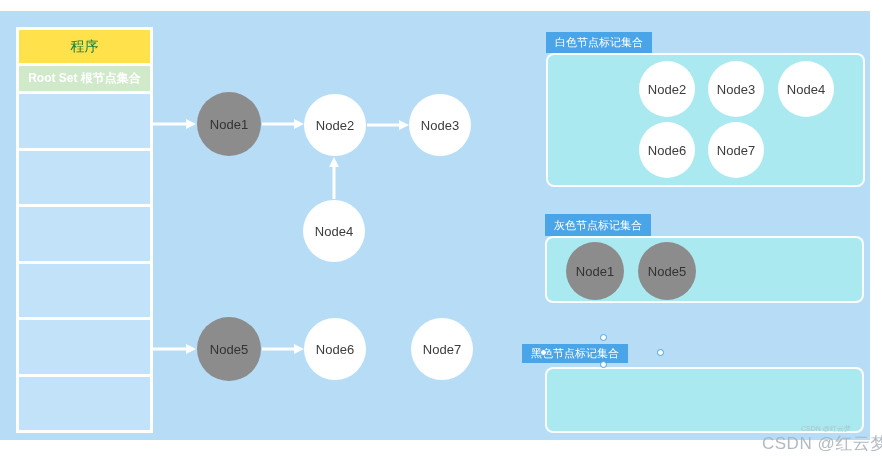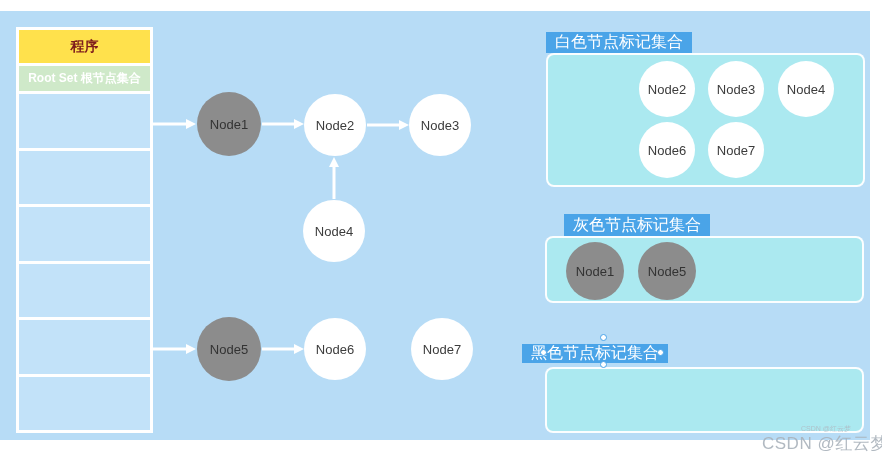--- a/index.html
+++ b/index.html
@@ -14,21 +14,21 @@
   }
   
   .prog-table {
     position:absolute; left:16px; top:27px; width:137px; height:406px;
     background:#ffffff; box-sizing:border-box; padding:3px;
     display:flex; flex-direction:column; gap:3px;
   }
   .prog-header {
     height:33px; flex:0 0 33px; background:#ffe14c;
     display:flex; align-items:center; justify-content:center;
-    color:#7f1d1d; font-weight:bold; font-size:14px;
+    color:#15803d; font-weight:normal; font-size:14px;
   }
   .prog-root {
     height:25px; flex:0 0 25px; background:#cfe9c9;
     display:flex; align-items:center; justify-content:center;
     color:#ffffff; font-weight:bold; font-size:12px; white-space:nowrap;
   }
   .prog-row { flex:1 1 auto; background:#c2e2f9; }
   
   .node {
     position:absolute; border-radius:50%;
@@ -43,21 +43,21 @@
   .g-node3 { left:409px; top:94px; }
   .g-node4 { left:303px; top:200px; }
   .g-node5 { left:197px; top:317px; }
   .g-node6 { left:304px; top:318px; }
   .g-node7 { left:411px; top:318px; }
   
   .arrow-layer { position:absolute; left:0; top:0; width:882px; height:457px; pointer-events:none; }
   
   .panel-tab {
     position:absolute; background:#4aa4e8; color:#ffffff;
-    font-size:16px; display:flex; align-items:center; padding:0 9px;
+    font-size:11px; display:flex; align-items:center; padding:0 9px;
     box-sizing:border-box; white-space:nowrap;
   }
   .panel-body {
     position:absolute; background:#abe9f0;
     border:2px solid rgba(255,255,255,0.95); border-radius:8px;
     box-sizing:border-box;
   }
   .set-node {
     position:absolute; border-radius:50%;
     display:flex; align-items:center; justify-content:center;
@@ -121,21 +121,21 @@
   <div class="node white g-node7">Node7</div>
 
   <div class="panel-tab" style="left:546px; top:32px; height:21px;">白色节点标记集合</div>
   <div class="panel-body" style="left:546px; top:53px; width:319px; height:134px;"></div>
   <div class="set-node white" style="left:639px; top:61px;">Node2</div>
   <div class="set-node white" style="left:708px; top:61px;">Node3</div>
   <div class="set-node white" style="left:778px; top:61px;">Node4</div>
   <div class="set-node white" style="left:639px; top:122px;">Node6</div>
   <div class="set-node white" style="left:708px; top:122px;">Node7</div>
 
-  <div class="panel-tab" style="left:545px; top:214px; height:22px;margin-left:19px;">灰色节点标记集合</div>
+  <div class="panel-tab" style="left:545px; top:214px; height:22px;">灰色节点标记集合</div>
   <div class="panel-body" style="left:545px; top:236px; width:319px; height:67px;"></div>
   <div class="set-node gray" style="left:566px; top:242px;">Node1</div>
   <div class="set-node gray" style="left:638px; top:242px;">Node5</div>
 
   <div class="panel-tab" style="left:522px; top:344px; height:19px;">黑色节点标记集合</div>
   <div class="panel-body" style="left:545px; top:367px; width:319px; height:66px;"></div>
   <div class="handle" style="left:600px; top:334px;"></div>
   <div class="handle" style="left:600px; top:361px;"></div>
   <div class="handle" style="left:540px; top:349px;"></div>
   <div class="handle" style="left:657px; top:349px;"></div>

